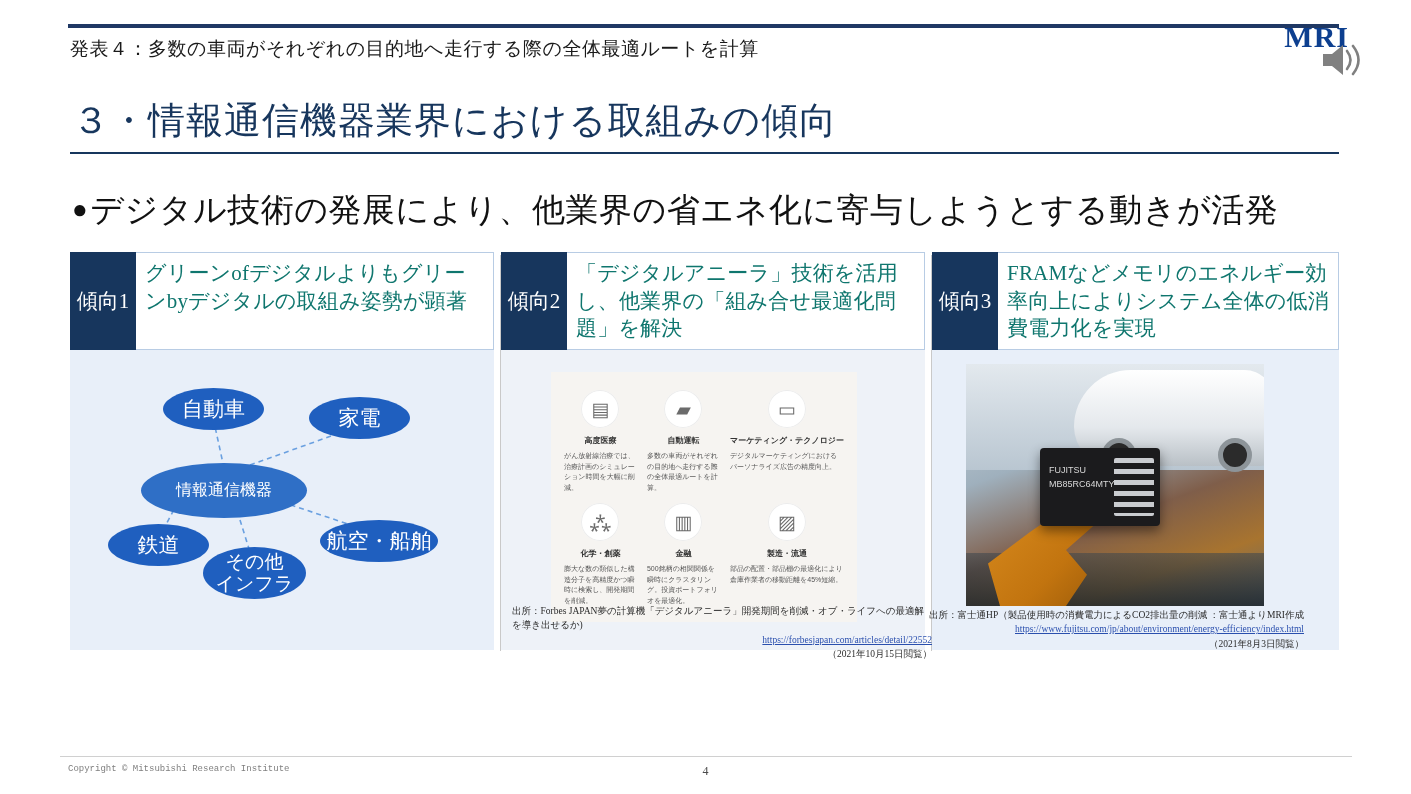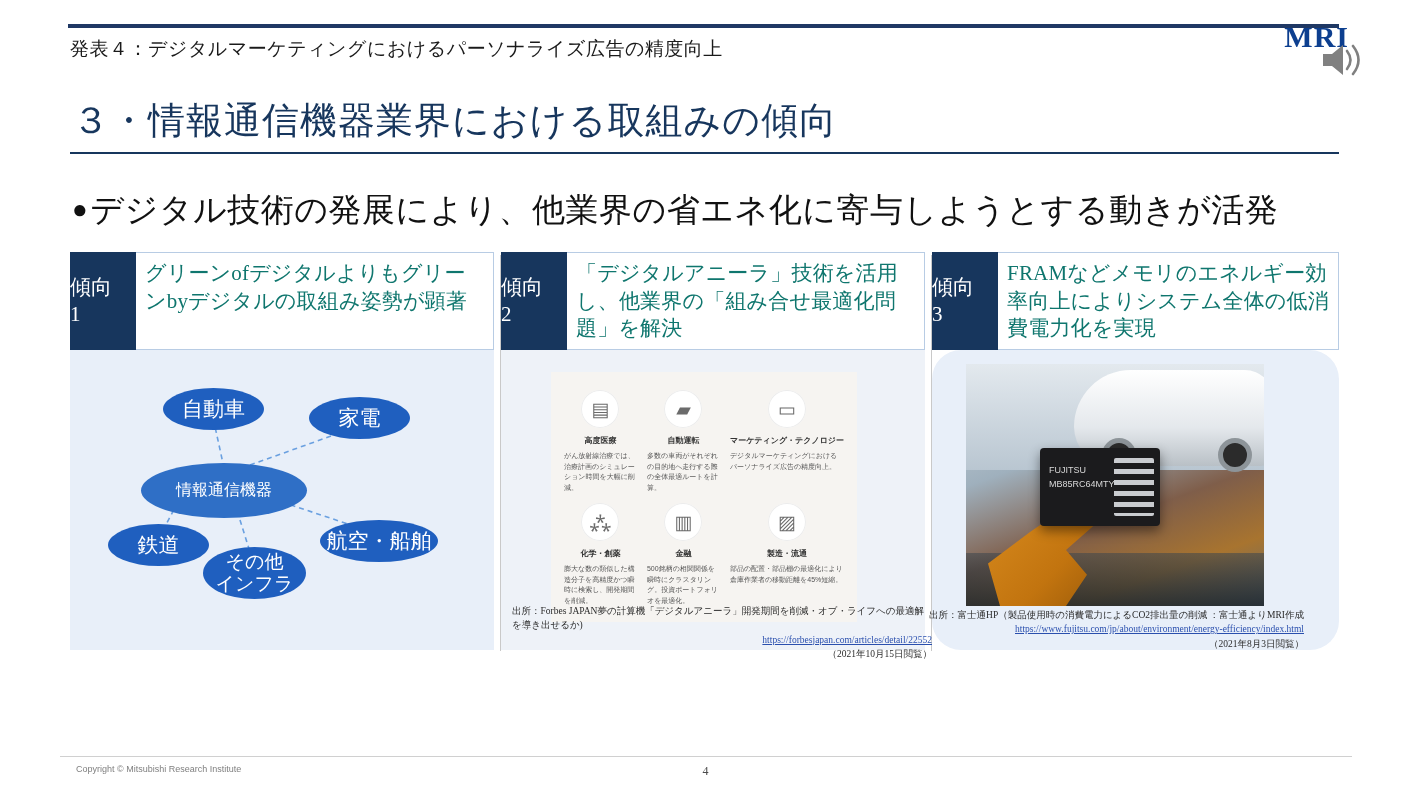--- a/index.html
+++ b/index.html
@@ -99,21 +99,22 @@
   .panel-head {
     display: flex;
     height: 98px;
     flex: none;
   }
   .trend-badge {
     width: 66px;
     background: #17365d;
     color: #ffffff;
     display: flex;
-    flex-direction: column;
+    flex-direction: row;
+    align-items: center;
     justify-content: center;
     font-family: "Liberation Serif", serif;
     font-size: 21px;
     line-height: 1.28;
     flex: none;
   }
   .trend-badge .num { font-size: 21px; }
   .head-text {
     flex: 1;
     border: 1px solid #b8cce4;
@@ -128,21 +129,21 @@
   }
 
   .panel-body {
     flex: 1;
     background: #eaf0f9;
     position: relative;
     overflow: hidden;
   }
   .panel-1 .panel-body { background: #e8eff9; }
   .panel-2 .panel-body { background: #eef2f8; }
-  .panel-3 .panel-body { background: #e8eff9; border-radius: 29px; }
+  .panel-3 .panel-body { background: #e8eff9; }
 
   .panel-divider {
     position: absolute;
     top: 255px; height: 396px; width: 1px;
     background: #c9c9c9;
   }
 
   
   .net { position: absolute; inset: 0; }
   .node {
@@ -289,22 +290,22 @@
   }
 
   
   .footer-rule {
     position: absolute;
     left: 60px; top: 756px; width: 1292px; height: 1px;
     background: #d0d0d0;
   }
   .copyright {
     position: absolute;
-    left: 76px; top: 764px;
-    font-family: Liberation Sans, sans-serif;
+    left: 68px; top: 764px;
+    font-family: Liberation Mono, monospace;
     font-size: 9px;
     color: #7f7f7f;
   }
   .page-num {
     position: absolute;
     left: 0; top: 764px; width: 1411px;
     text-align: center;
     font-family: "Liberation Serif", serif;
     font-size: 12px;
     color: #4a4a4a;
@@ -312,21 +313,21 @@
 
   
   .conn { position: absolute; inset: 0; pointer-events: none; }
 </style>
 </head>
 <body>
 
 <div class="slide">
 
   <div class="top-rule"></div>
-  <div class="header-text">発表４：デジタルマーケティングにおけるパーソナライズ広告の精度向上</div>
+  <div class="header-text">発表４：多数の車両がそれぞれの目的地へ走行する際の全体最適ルートを計算</div>
   <div class="mri-logo">MRI</div>
 
   <svg class="speaker-icon" viewBox="0 0 44 40">
     <path d="M4 14 h9 l11 -9 v30 l-11 -9 h-9 z" fill="#808080"></path>
     <path d="M28 11 q7 9 0 18" stroke="#808080" stroke-width="2.6" fill="none" stroke-linecap="round"></path>
     <path d="M34 6 q11 14 0 28" stroke="#808080" stroke-width="2.6" fill="none" stroke-linecap="round"></path>
   </svg>
 
   <div class="slide-title">３・情報通信機器業界における取組みの傾向</div>
   <div class="title-rule"></div>

